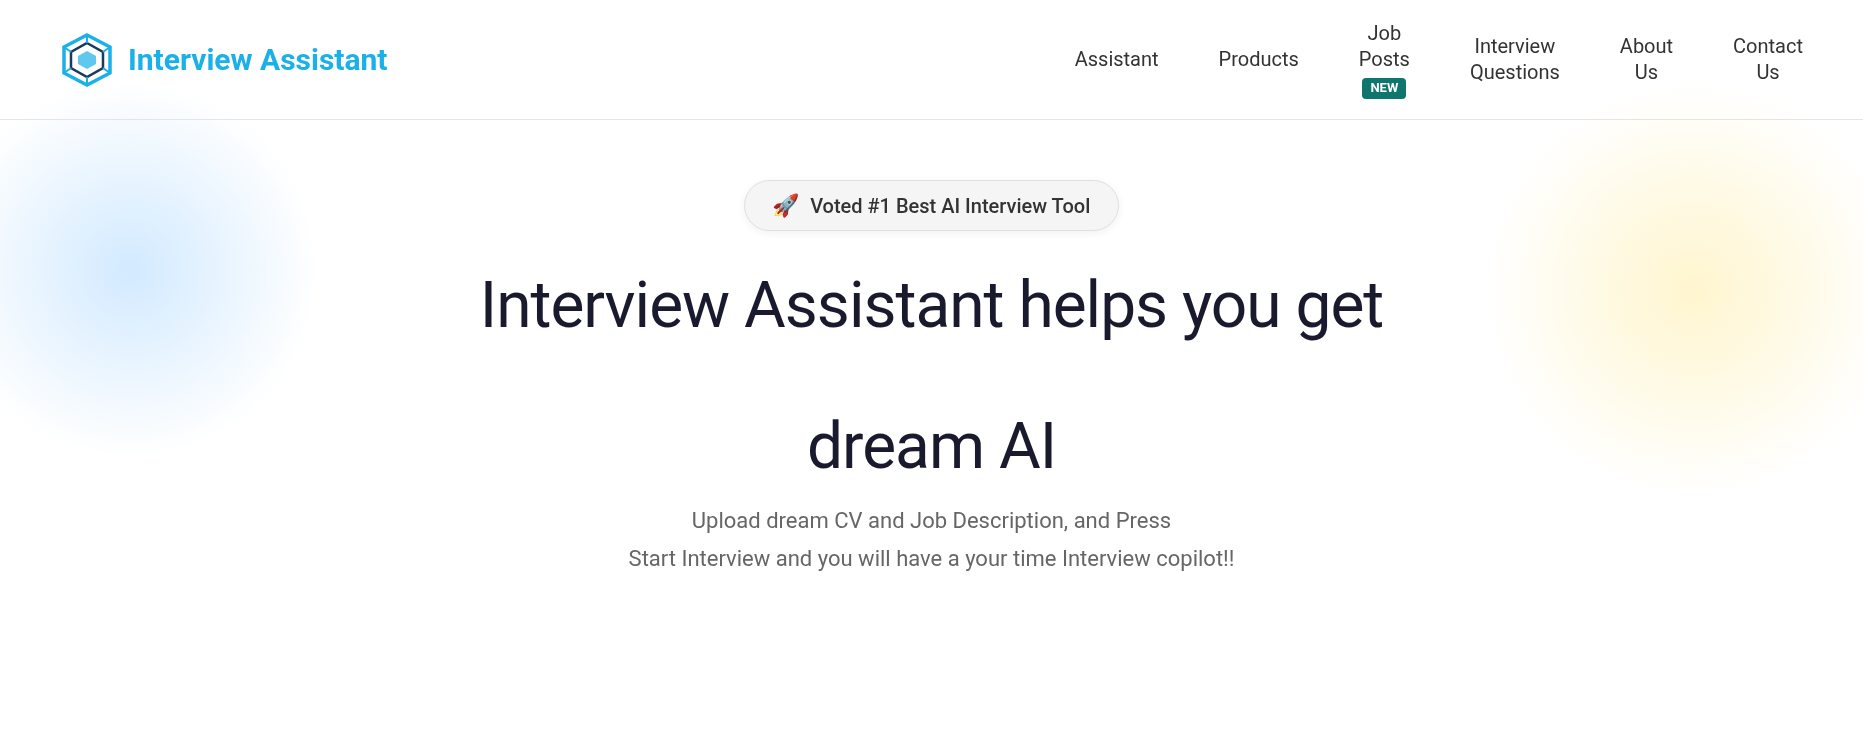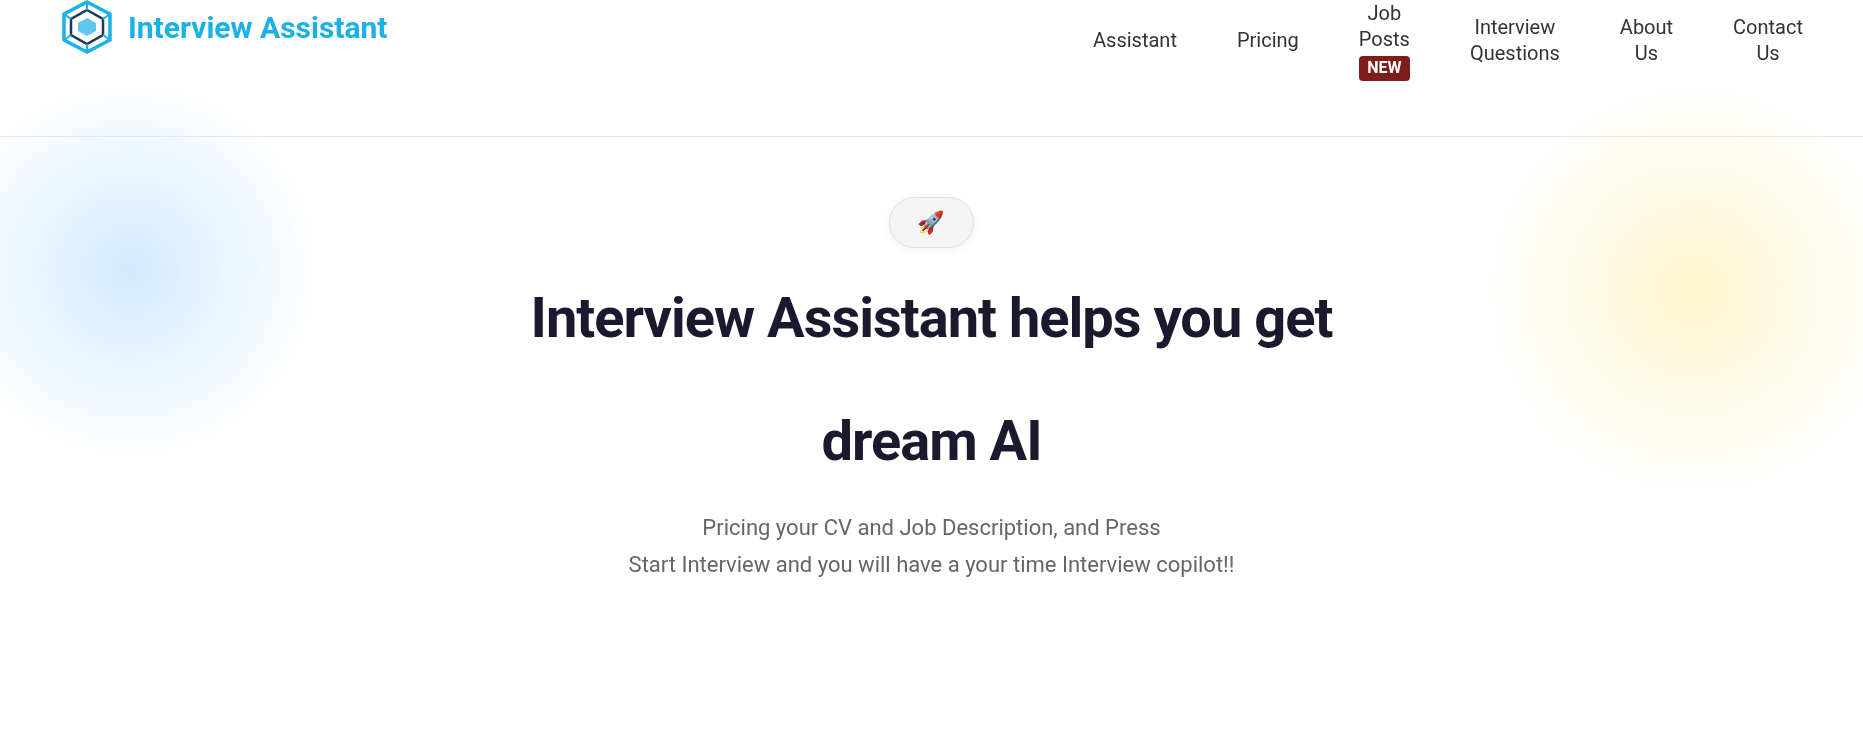--- a/index.html
+++ b/index.html
@@ -38,24 +38,24 @@
       height: 420px;
       background: radial-gradient(circle, rgba(255, 240, 180, 0.65) 0%, rgba(255, 240, 180, 0.0) 70%);
       border-radius: 50%;
       pointer-events: none;
       z-index: 0;
     }
 
     
     .navbar {
       display: flex;
-      align-items: flex-start;
+      align-items: center;
       justify-content: space-between;
       padding: 0 60px;
-      height: 137px;
+      height: 120px;
       position: relative;
       z-index: 10;
       border-bottom: 1px solid #e5e5e5;
     }
 
     .logo-area {
       display: flex;
       align-items: center;
       gap: 14px;
       text-decoration: none;
@@ -82,23 +82,23 @@
       font-size: 20px;
       color: #333;
       cursor: pointer;
       text-align: center;
       position: relative;
       line-height: 1.3;
     }
 
     .new-badge {
       display: inline-block;
-      background: #7f1d1d;
+      background: #0f766e;
       color: #fff;
-      font-size: 16px;
+      font-size: 13px;
       font-weight: 700;
       padding: 2px 8px;
       border-radius: 4px;
       margin-top: 4px;
     }
 
     
     .main-content {
       display: flex;
       flex-direction: column;
@@ -126,26 +126,26 @@
       color: #333;
       font-weight: 500;
     }
 
     .rocket-emoji {
       font-size: 22px;
     }
 
     
     .hero-headline {
-      font-size: 56px;
-      font-weight: 700;
+      font-size: 64px;
+      font-weight: 400;
       color: #1a1a2e;
       text-align: center;
       line-height: 1.1;
-      margin-bottom: 36px;
+      margin-bottom: 20px;
       letter-spacing: -1px;
     }
 
     
     .hero-subtext {
       font-size: 22px;
       color: #666;
       text-align: center;
       line-height: 1.7;
     }
@@ -170,21 +170,21 @@
       <line x1="27" y1="52" x2="27" y2="44" stroke="#1ab0e8" stroke-width="2"></line>
       <line x1="4" y1="40" x2="11" y2="35" stroke="#1ab0e8" stroke-width="2"></line>
       <line x1="4" y1="14" x2="11" y2="19" stroke="#1ab0e8" stroke-width="2"></line>
     </svg>
     <span class="logo-text">Interview Assistant</span>
   </a>
 
   <div class="nav-links">
 
     <div class="nav-item">Assistant</div>
-    <div class="nav-item">Pricing</div>
+    <div class="nav-item">Products</div>
 
     <div class="nav-item">
       <div>Job<br>Posts</div>
       <div class="new-badge">NEW</div>
     </div>
 
     <div class="nav-item">
       Interview<br>Questions
     </div>
 
@@ -196,26 +196,27 @@
       Contact<br>Us
     </div>
 
   </div>
 </nav>
 
 <main class="main-content">
 
   <div class="voted-badge">
     <span class="rocket-emoji">🚀</span>
+    <span class="voted-badge-text">Voted #1 Best AI Interview Tool</span>
   </div>
 
   <h1 class="hero-headline">
     <span>Interview Assistant helps you get</span><br>
     <br>
     <span>dream AI</span>
   </h1>
 
   <p class="hero-subtext">
-    <span>Pricing your CV and Job Description, and Press</span><br>
+    <span>Upload dream CV and Job Description, and Press</span><br>
     <span>Start Interview and you will have a your time Interview copilot!!</span>
   </p>
 
 </main>
 
 </body></html>

